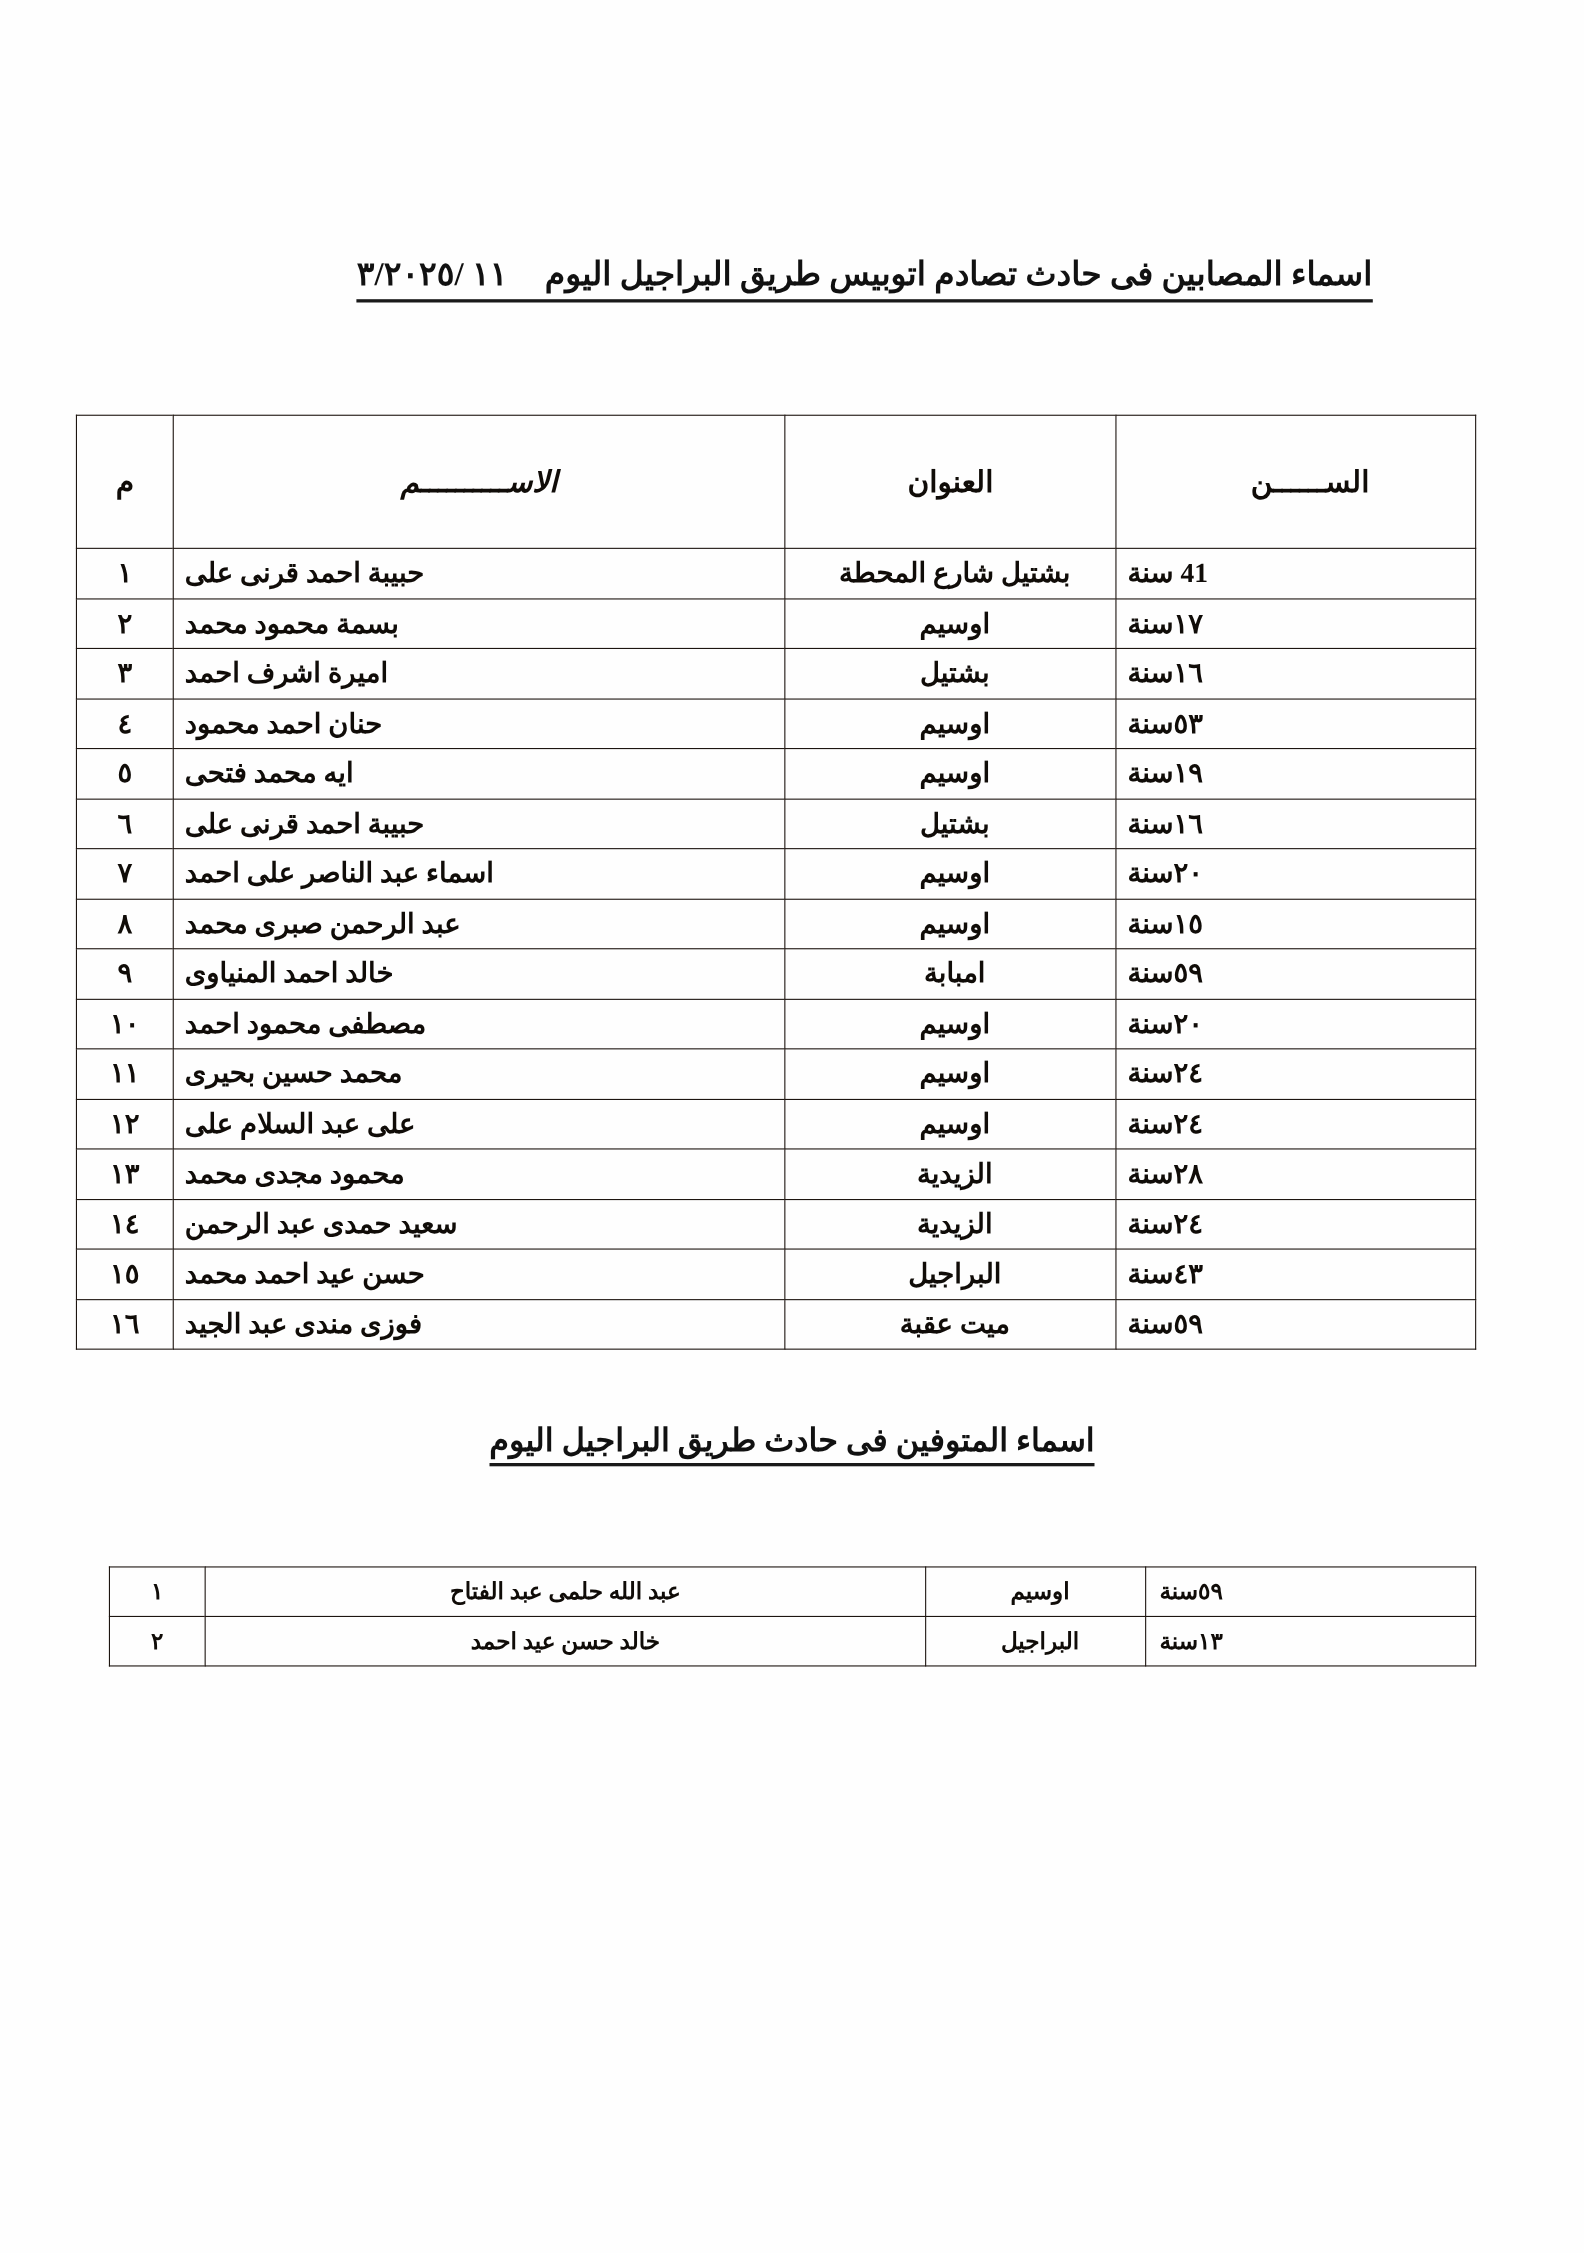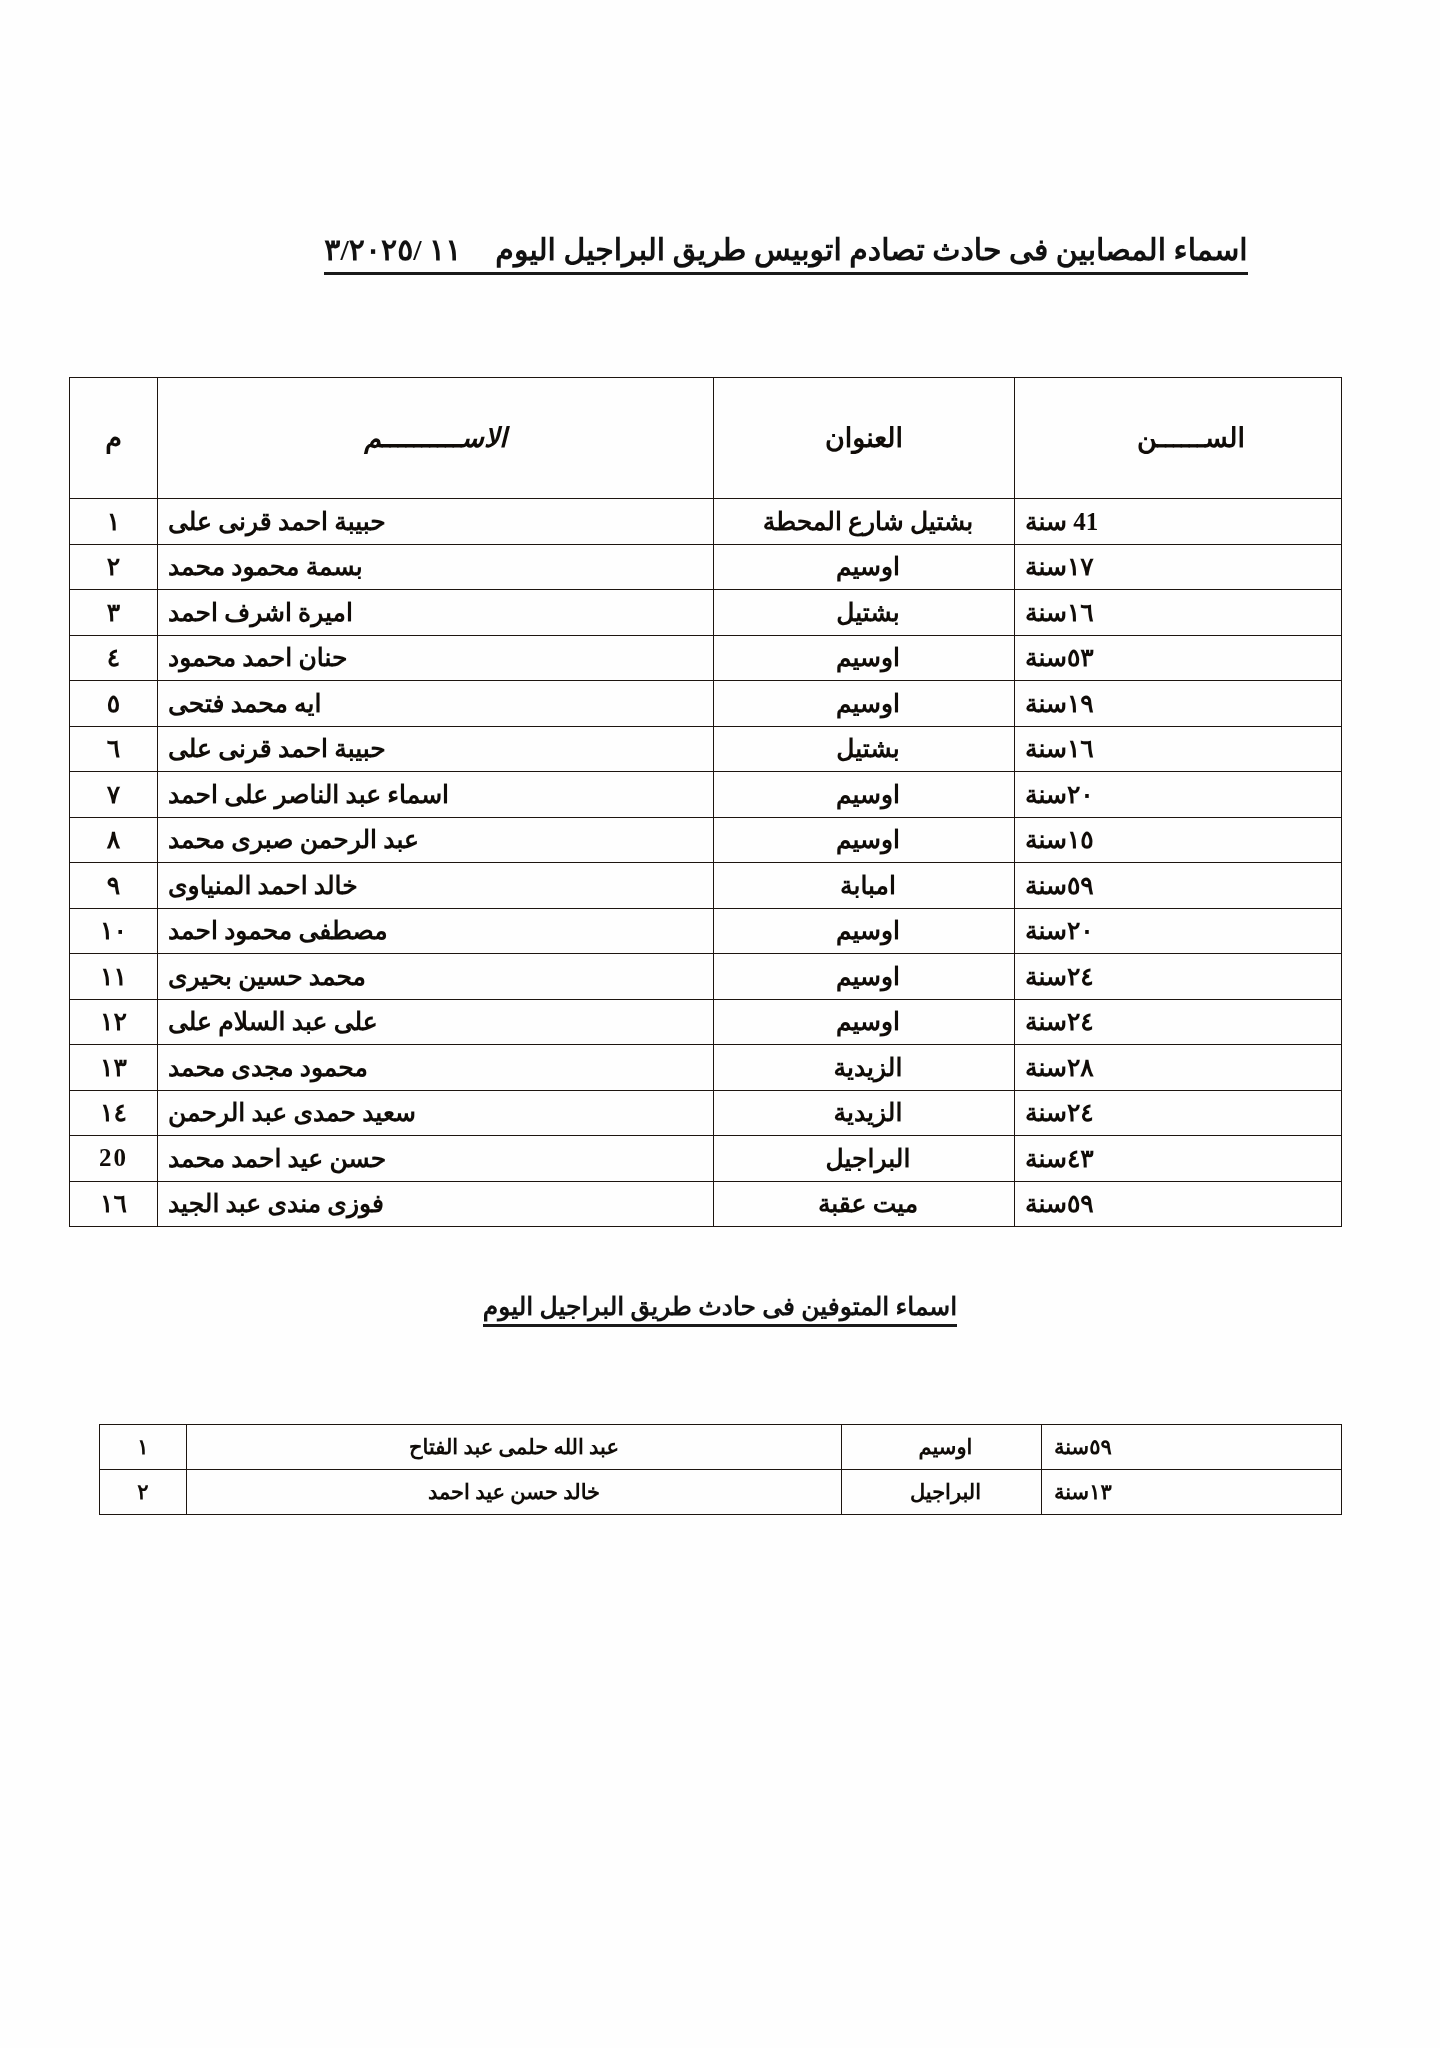--- a/index.html
+++ b/index.html
@@ -48,21 +48,21 @@
     padding-right: 34px;
     font-weight: bold;
   }
 
   .section-title {
     position: absolute;
     top: 1292px;
     right: 0;
     left: 0;
     text-align: center;
-    font-size: 25px;
+    font-size: 29px;
     font-weight: bold;
     direction: rtl;
   }
   .section-title .underline-wrap {
     display: inline-block;
     border-bottom: 3px solid #1a1a1a;
     padding-bottom: 3px;
   }
 
   
@@ -244,21 +244,21 @@
       <tr>
         <td class="cell-age">٢٤سنة</td>
         <td class="cell-addr">الزيدية</td>
         <td class="cell-name">سعيد حمدى عبد الرحمن</td>
         <td class="cell-num">١٤</td>
       </tr>
       <tr>
         <td class="cell-age">٤٣سنة</td>
         <td class="cell-addr">البراجيل</td>
         <td class="cell-name">حسن عيد احمد محمد</td>
-        <td class="cell-num">20</td>
+        <td class="cell-num">١٥</td>
       </tr>
       <tr>
         <td class="cell-age">٥٩سنة</td>
         <td class="cell-addr">ميت عقبة</td>
         <td class="cell-name">فوزى مندى عبد الجيد</td>
         <td class="cell-num">١٦</td>
       </tr>
     </tbody>
   </table>
 

